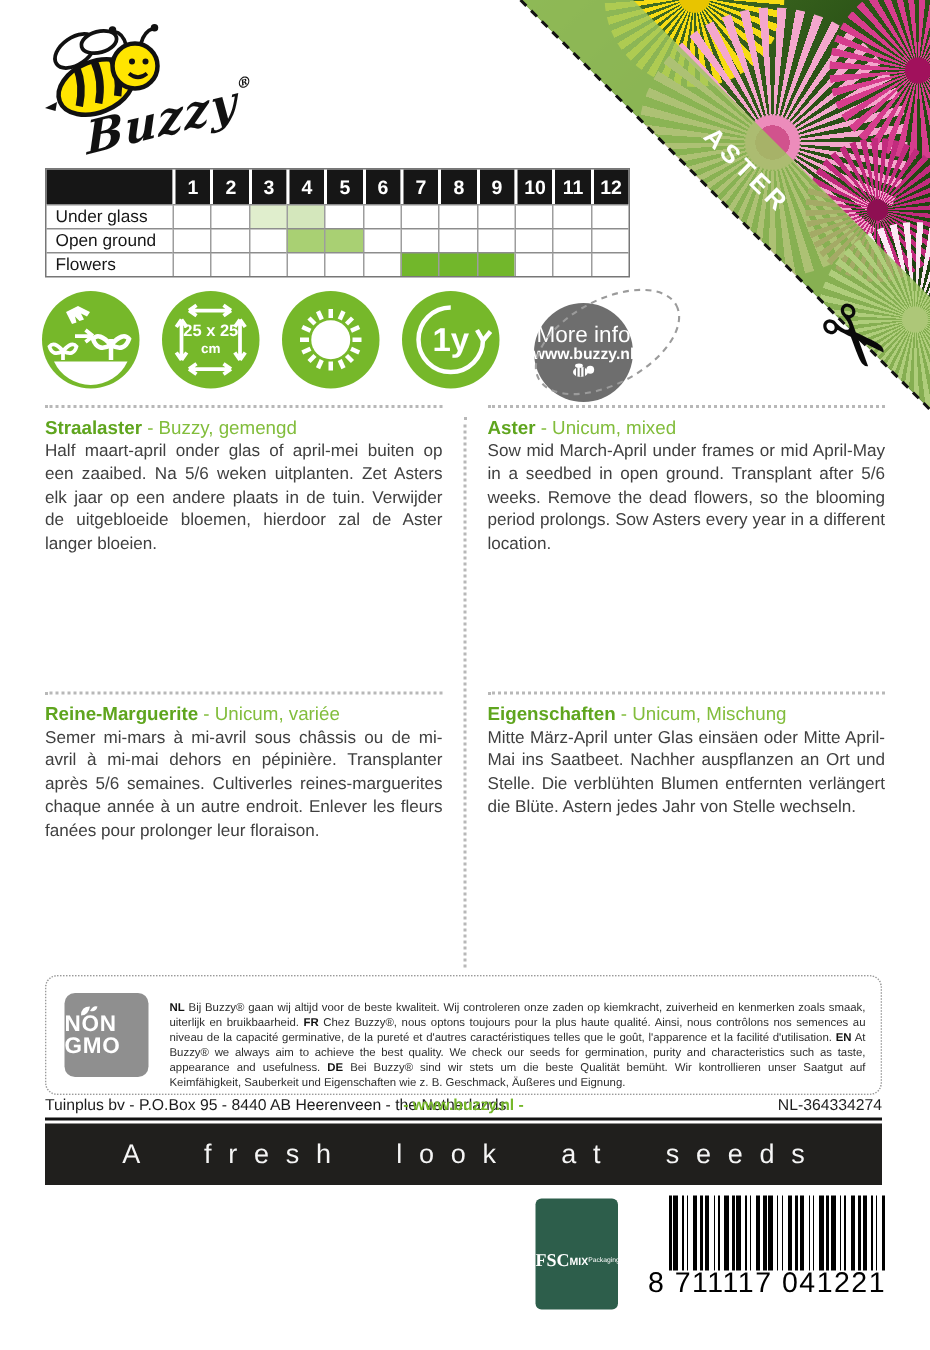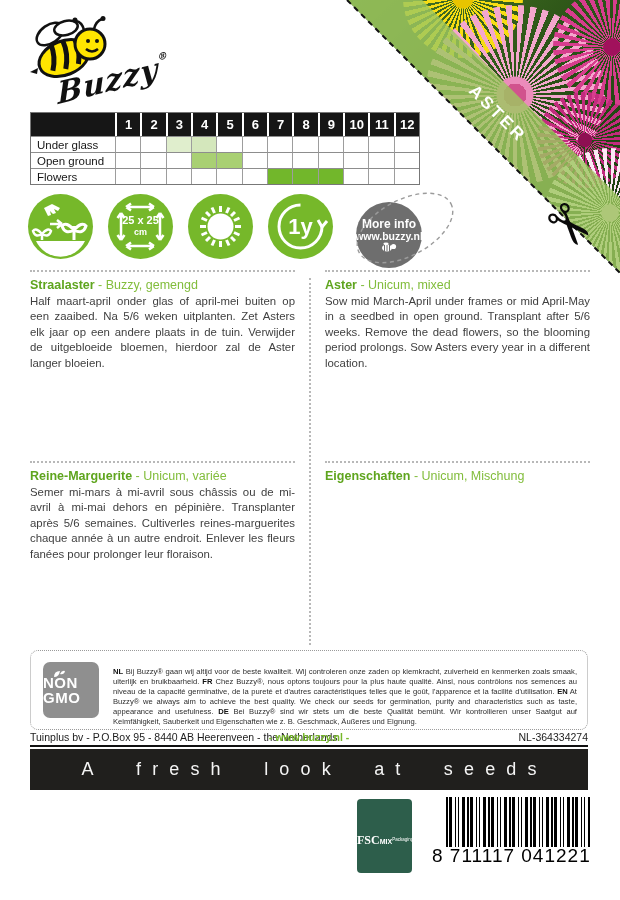--- a/index.html
+++ b/index.html
@@ -61,21 +61,21 @@
   
   .icons{position:absolute;left:28px;top:194px;display:flex;gap:15px;}
   .icon-circle{width:65px;height:65px;border-radius:50%;background:#76b82a;
         position:relative;display:flex;align-items:center;justify-content:center;}
   .spacing-text{color:#fff;font-weight:bold;font-size:11px;text-align:center;line-height:11px;}
   .spacing-unit{font-size:9px;}
   .annual-text{color:#fff;font-weight:bold;font-size:22px;}
   .more-info{position:absolute;left:356px;top:202px;width:66px;height:66px;border-radius:50%;
         background:#6e6e6e;display:flex;flex-direction:column;align-items:center;
         justify-content:center;z-index:2;}
-  .more-info .t1{color:#fff;font-weight:bold;font-size:12px;line-height:12px;}
+  .more-info .t1{color:#fff;font-weight:normal;font-size:15px;line-height:12px;}
   .more-info .t2{color:#fff;font-weight:bold;font-size:10.5px;line-height:12px;}
   .loop-svg{position:absolute;left:330px;top:180px;z-index:3;pointer-events:none;}
 
   
   .desc{position:absolute;width:265px;border-top:2px dotted #b8b8b8;padding-top:6px;}
   .desc h3{margin:0 0 1px 0;font-size:12.5px;line-height:15px;}
   .desc .ttl{color:#5fa51e;font-weight:bold;}
   .desc .sub{color:#82bd3c;font-weight:normal;}
   .desc p{margin:0;font-size:11.4px;line-height:15.4px;text-align:justify;color:#404040;}
   .d0{left:30px;top:270px;}
@@ -301,20 +301,21 @@
   <div class="desc d1">
     <h3><span class="ttl">Aster</span><span class="sub"> - Unicum, mixed</span></h3>
     <p>Sow mid March-April under frames or mid April-May in a seedbed in open ground. Transplant after 5/6 weeks. Remove the dead flowers, so the blooming period prolongs. Sow Asters every year in a different location.</p>
   </div>
   <div class="desc d2">
     <h3><span class="ttl">Reine-Marguerite</span><span class="sub"> - Unicum, variée</span></h3>
     <p>Semer mi-mars à mi-avril sous châssis ou de mi-avril à mi-mai dehors en pépinière. Transplanter après 5/6 semaines. Cultiverles reines-marguerites chaque année à un autre endroit. Enlever les fleurs fanées pour prolonger leur floraison.</p>
   </div>
   <div class="desc d3">
     <h3><span class="ttl">Eigenschaften</span><span class="sub"> - Unicum, Mischung</span></h3>
+    <p>Mitte März-April unter Glas einsäen oder Mitte April-Mai ins Saatbeet. Nachher auspflanzen an Ort und Stelle. Die verblühten Blumen entfernten verlängert die Blüte. Astern jedes Jahr von Stelle wechseln.</p>
   </div>
   <div class="vdivider"></div>
 
   <div class="quality">
     <div class="nongmo">
       <svg width="14" height="9" viewBox="0 0 14 9">
         <path d="M2 8 q0 -6 6 -6 q-1 6 -6 6 z" fill="#fff"></path>
         <path d="M8 5 q2 -4 5 -3 q-1 4 -5 3 z" fill="#fff"></path>
       </svg>
       <span>NON</span>

